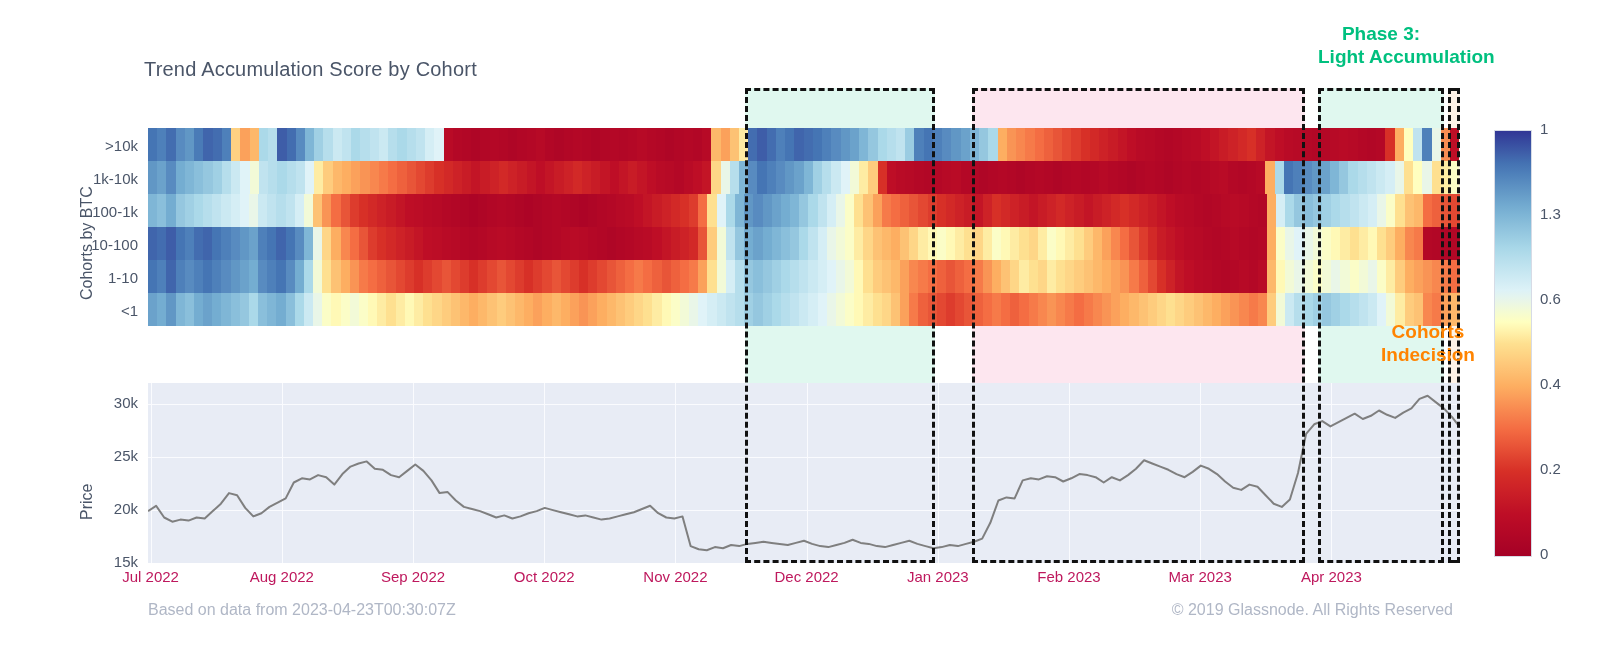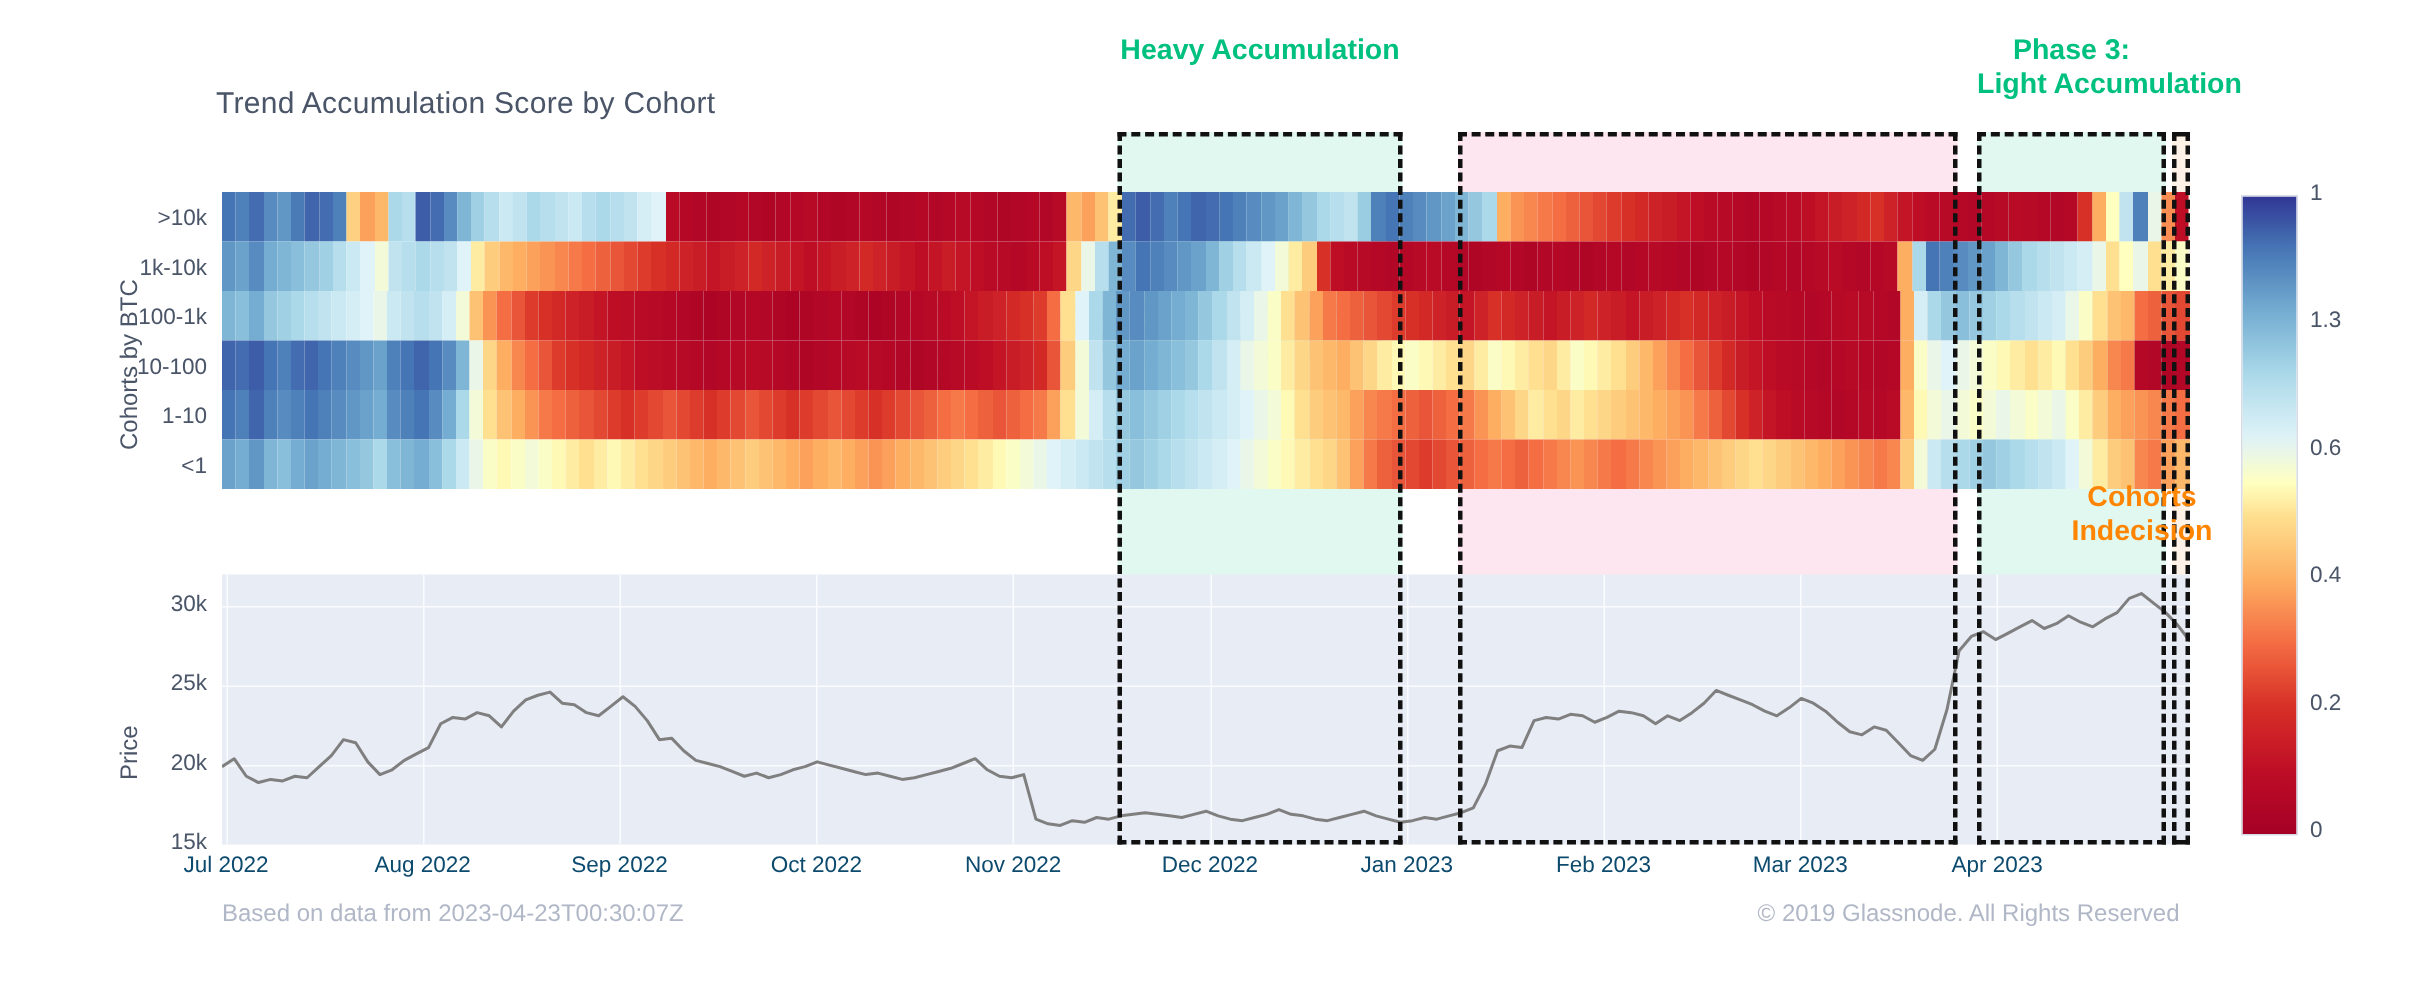--- a/index.html
+++ b/index.html
@@ -31,21 +31,21 @@
 
   
   #price-panel{position:absolute;left:148px;top:383px;width:1312px;height:180px;
        background:#e8ecf5;overflow:hidden;}
   .pgrid-h{position:absolute;left:0;width:100%;height:1px;background:#fafbfe;}
   .pgrid-v{position:absolute;top:0;height:100%;width:1px;background:#fafbfe;}
   #price-svg{position:absolute;left:0;top:0;}
   .ptick{position:absolute;font-size:15px;color:#4a5568;text-align:right;width:120px;}
 
   
-  .xtick{position:absolute;top:568px;font-size:15px;color:#0c4a6e;text-align:center;
+  .xtick{position:absolute;top:568px;font-size:15px;color:#be185d;text-align:center;
        width:120px;white-space:nowrap;}
 
   
   .phase-band{position:absolute;top:88px;height:475px;pointer-events:none;}
   .band-border{position:absolute;top:88px;height:475px;border-left:3px dashed #111;border-right:3px dashed #111;
        border-top:3px dashed #111;border-bottom:3px dashed #111;box-sizing:border-box;}
 
   
   .watermark{position:absolute;font-size:72px;font-weight:600;color:rgba(120,130,160,.13);
        letter-spacing:-1px;pointer-events:none;user-select:none;}
@@ -67,21 +67,20 @@
 <div id="chart-title">Trend Accumulation Score by Cohort</div>
 
 <div id="phase-bands">
     <div class="phase-band" style="left: 745px; width: 190px; background: rgb(214, 245, 234); opacity: 0.75;"></div>
     <div class="phase-band" style="left: 972px; width: 333px; background: rgb(252, 221, 233); opacity: 0.75;"></div>
     <div class="phase-band" style="left: 1318px; width: 126px; background: rgb(214, 245, 234); opacity: 0.75;"></div>
     <div class="phase-band" style="left: 1448px; width: 12px; background: rgb(253, 238, 221); opacity: 0.75;"></div>
   </div>
 
 <div class="phase-label" id="phase-1-label">
-  <div>Heavy Accumulation</div>
 </div>
 <div class="phase-label" id="phase-2-label">
 </div>
 <div class="phase-label" id="phase-3-label">
   <div>Phase 3:</div>
   <div>Light Accumulation</div>
 </div>
 <div id="indecision-label">
   <div>Cohorts</div>
   <div>Indecision</div>

